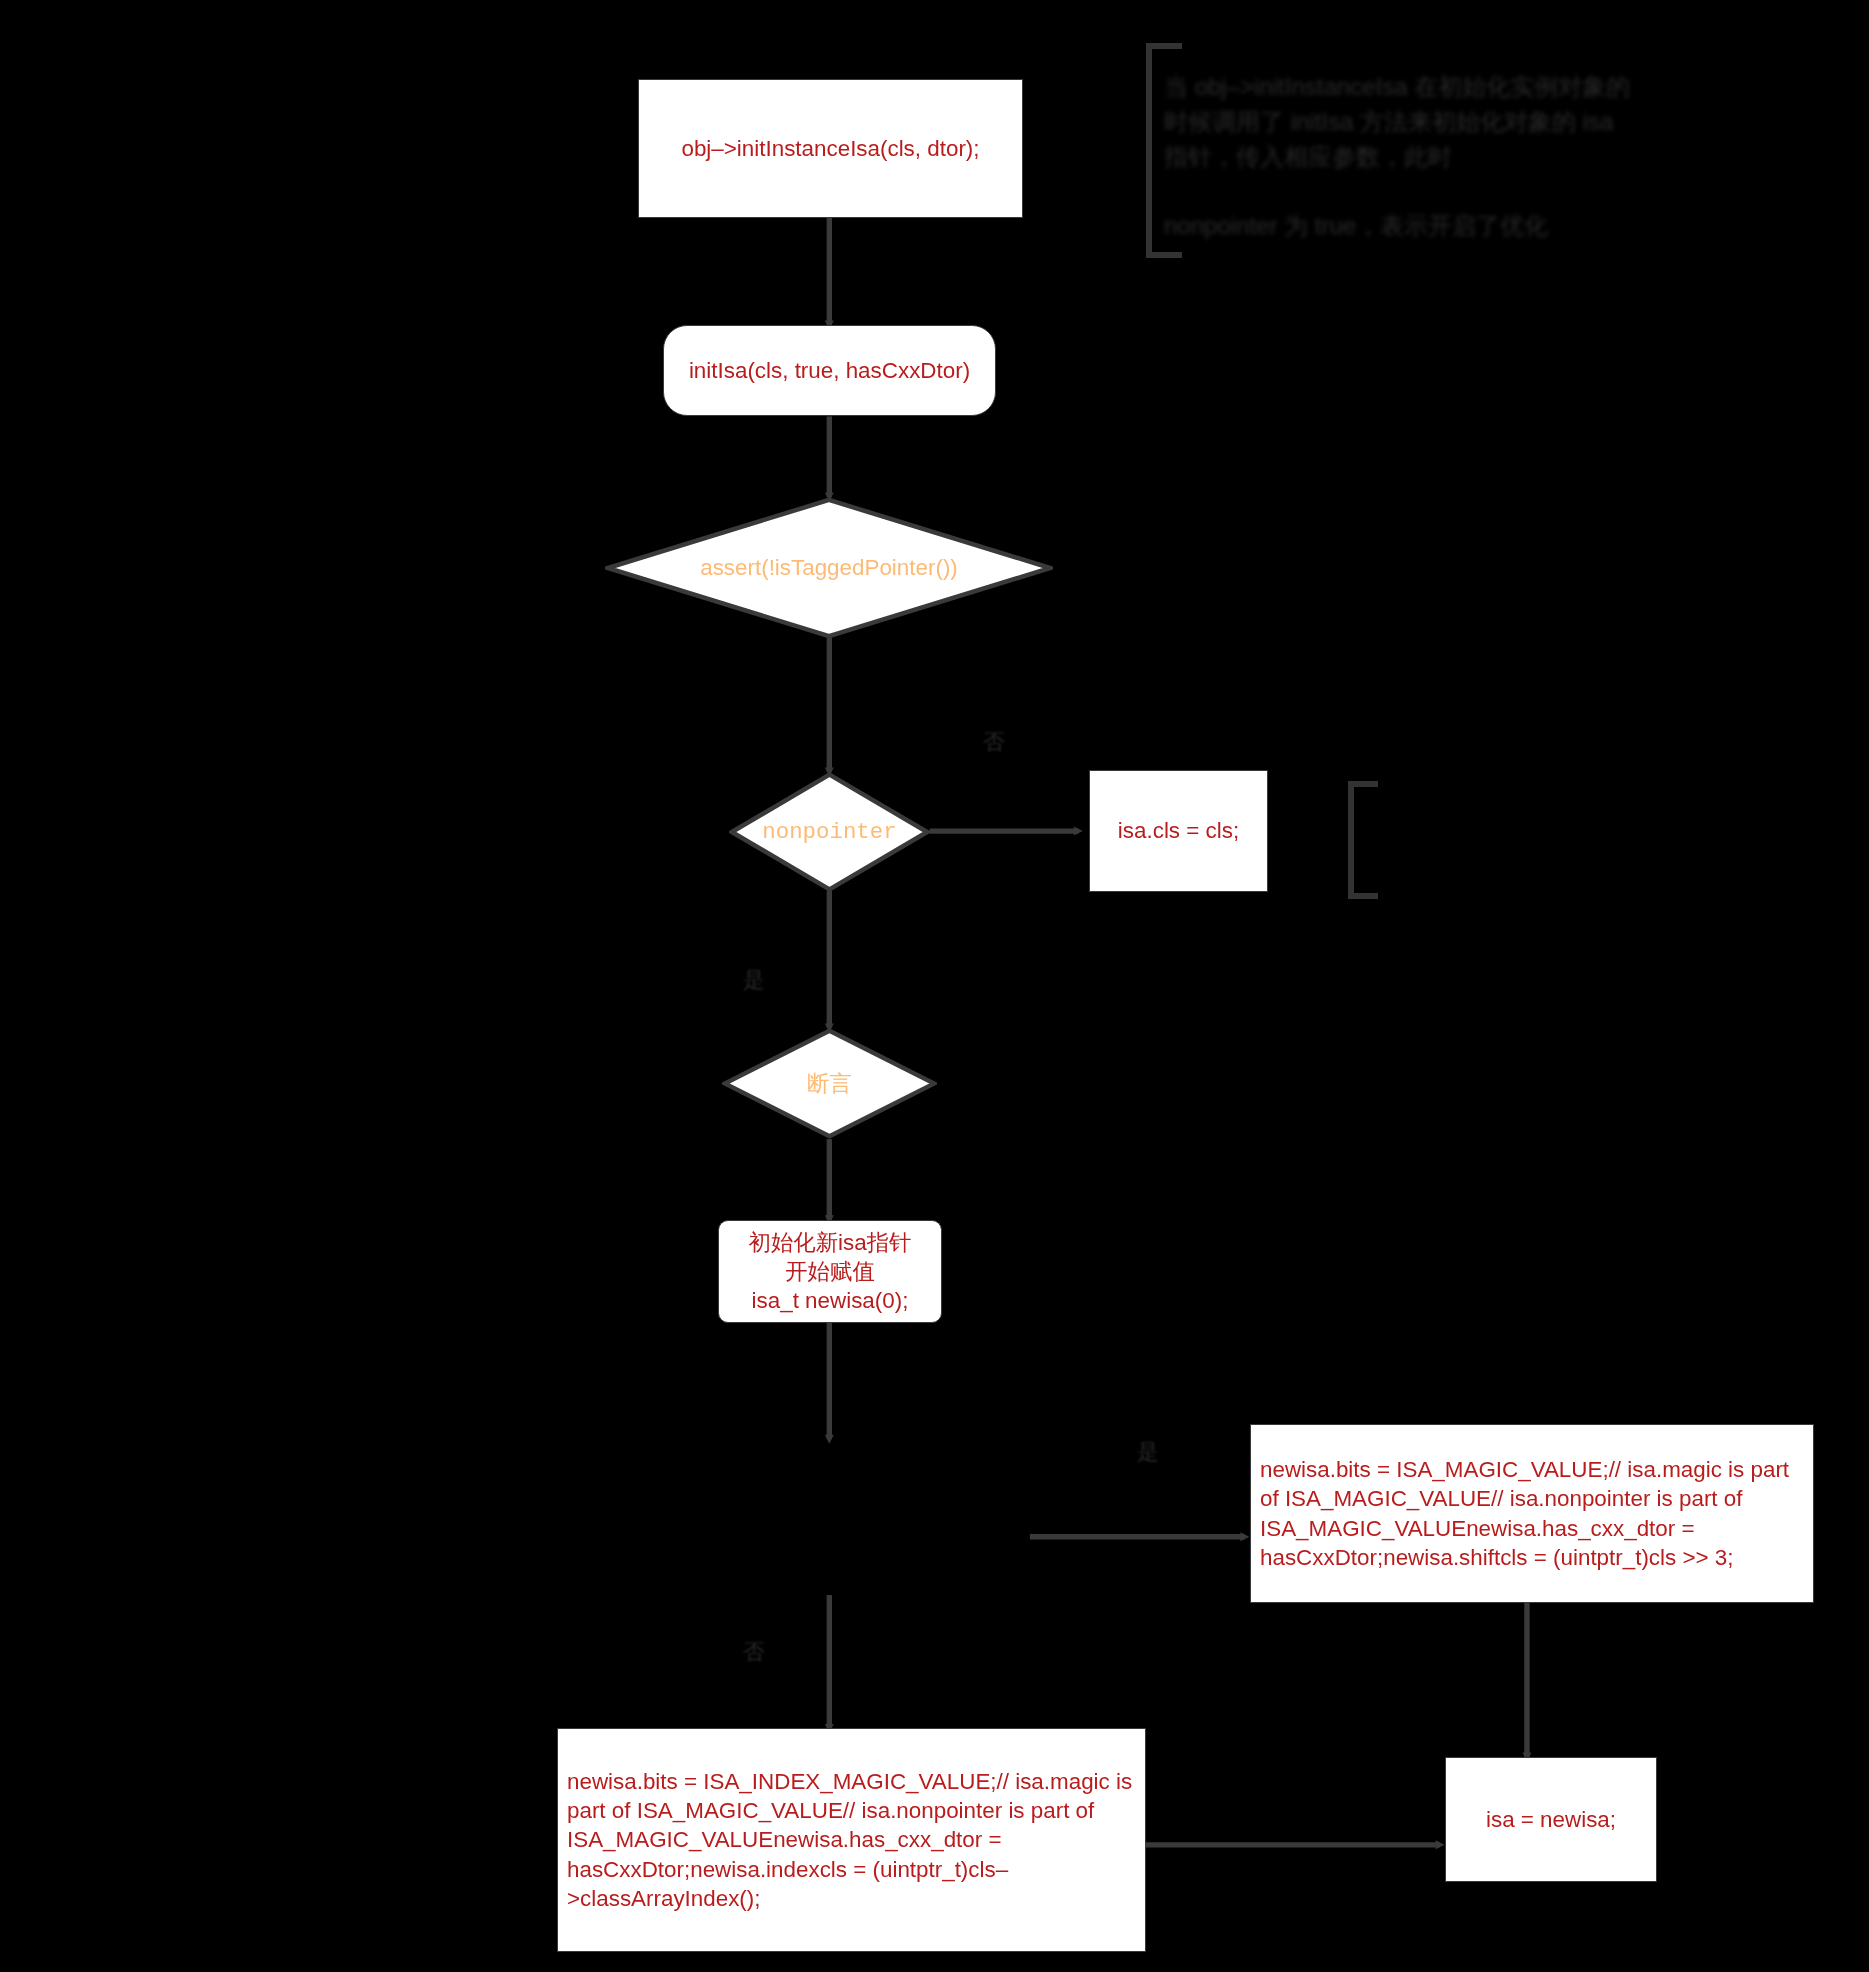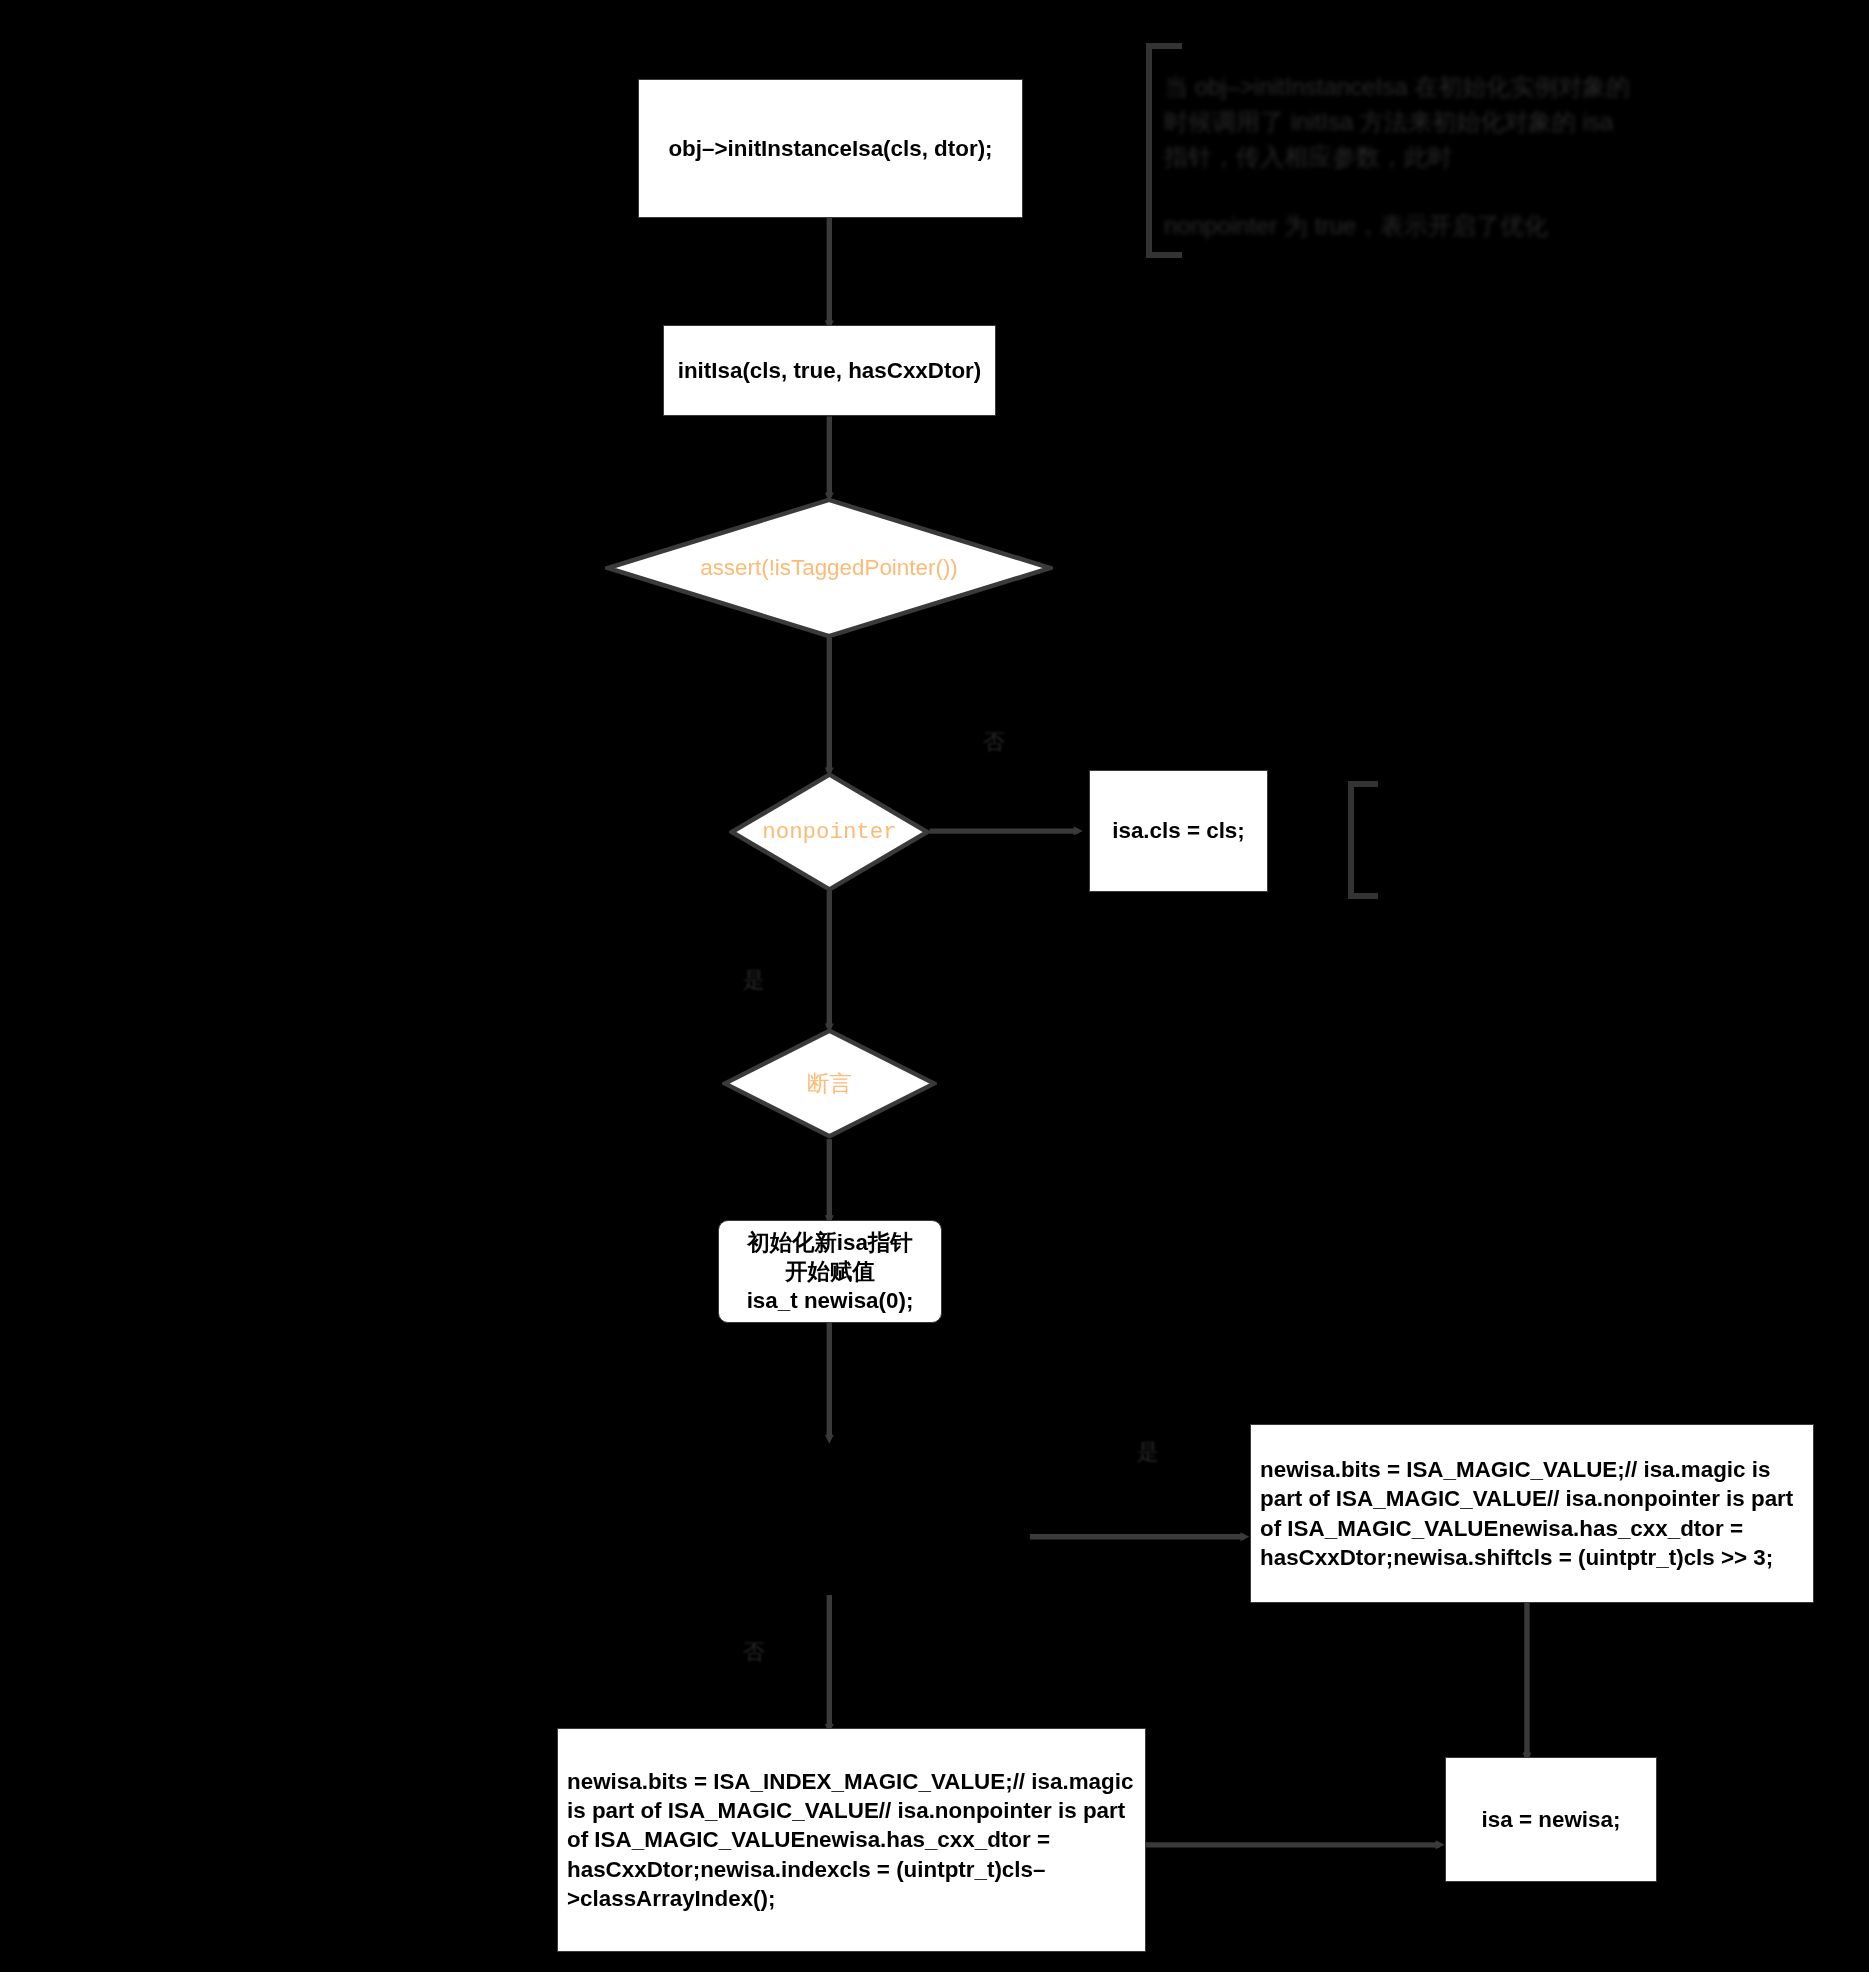--- a/index.html
+++ b/index.html
@@ -25,30 +25,29 @@
     left: 0; top: 0;
     width: 1870px;
     height: 1972px;
     pointer-events: none;
   }
   .node {
     position: absolute;
     box-sizing: border-box;
     background: #ffffff;
     border: 1.8px solid #3a3a3a;
-    color: #000000;
+    color: #b91c1c;
     display: flex;
     align-items: center;
     justify-content: center;
     text-align: center;
     line-height: 1.30;
     font-size: 22.4px;
     padding: 5.4px 9px;
     z-index: 3;
-    font-weight: bold;
   }
   .node.left-align {
     justify-content: flex-start;
     text-align: left;
     align-items: center;
   }
   .diamond-wrap {
     position: absolute;
     z-index: 3;
   }
@@ -132,21 +131,21 @@
       <path d="M1705,1790 L1705,1962" marker-end="url(#arr)"></path>
 
       <path d="M1262,2060 L1608,2060" marker-end="url(#arr)"></path>
     </g>
   </svg>
 
   <div class="node" style="left:638px; top:79px; width:385px; height:139px;">
     <span>obj–&gt;initInstanceIsa(cls, dtor);</span>
   </div>
 
-  <div class="node" style="left:663px; top:325px; width:333px; height:91px;">
+  <div class="node" style="left:663px; top:325px; width:333px; height:91px;border-radius:24px;">
     <span>initIsa(cls, true, hasCxxDtor)</span>
   </div>
 
   <div class="diamond-wrap" style="left:605px; top:497px; width:448px; height:142px;">
     <svg width="448" height="142" viewBox="0 0 500 158">
       <polygon points="250,3 497,79 250,155 3,79" fill="#ffffff" stroke="#3a3a3a" stroke-width="5"></polygon>
     </svg>
     <div class="diamond-label">assert(!isTaggedPointer())</div>
   </div>
 

